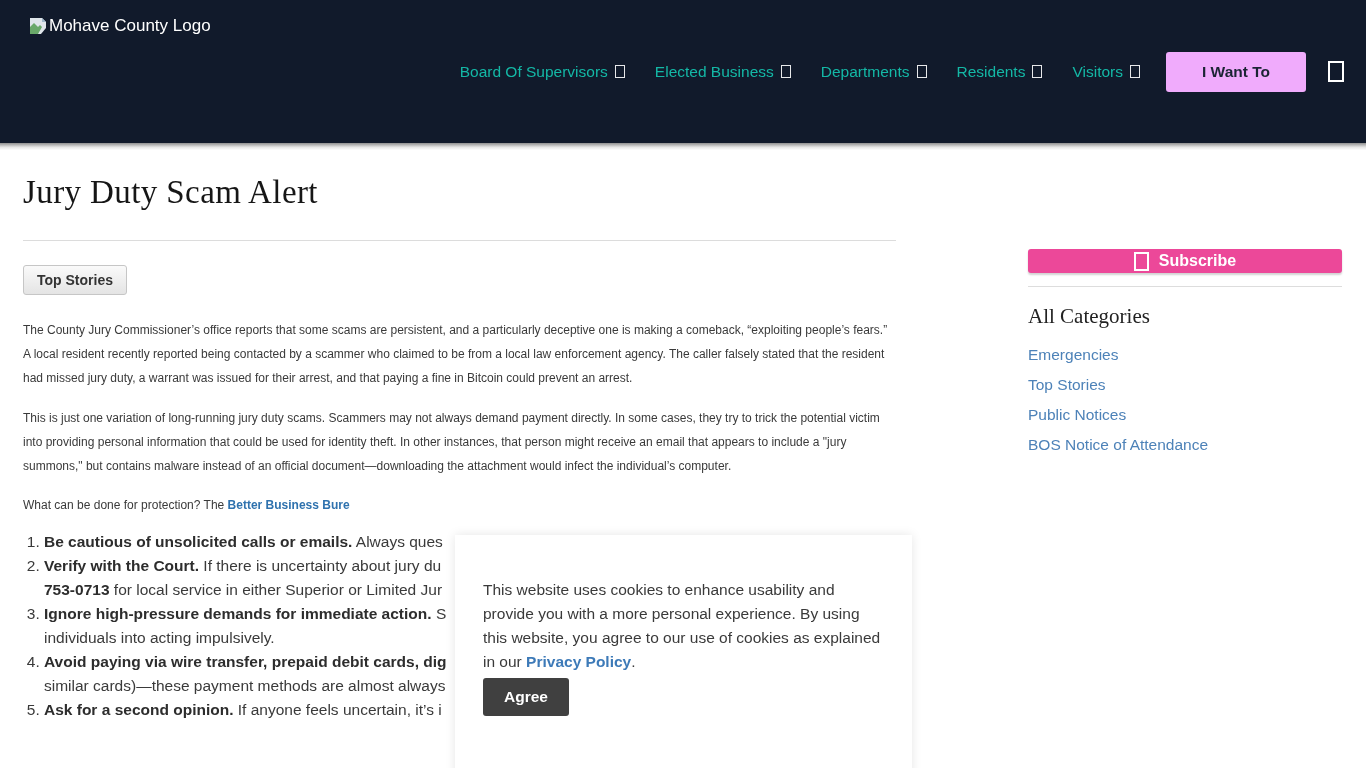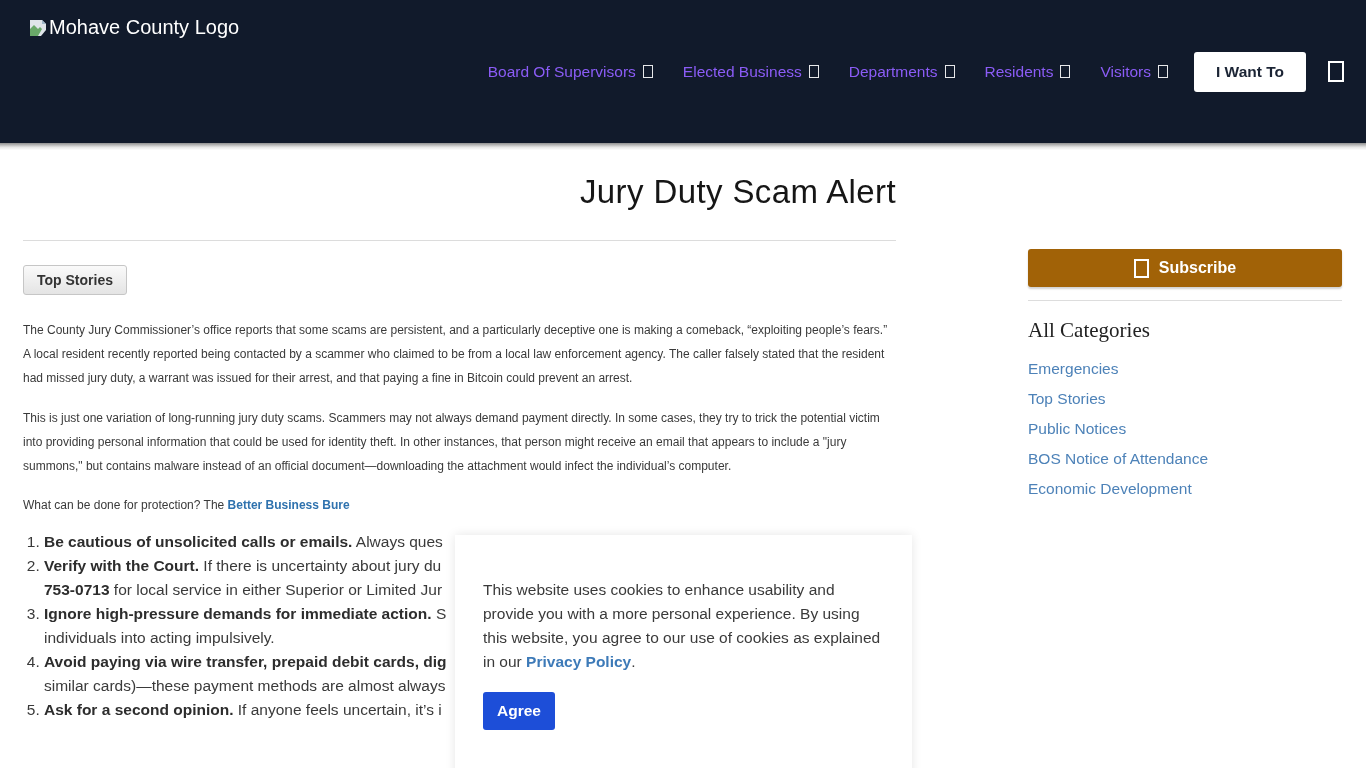--- a/index.html
+++ b/index.html
@@ -12,58 +12,58 @@
   .page { position: relative; width: 1366px; height: 768px; overflow: hidden; }
 
   
   .site-header {
     position: absolute; top: 0; left: 0; width: 100%; height: 143px;
     background: #111a2b;
   }
   .logo {
     position: absolute; left: 30px; top: 16px;
     display: flex; align-items: center; gap: 3px;
-    color: #ffffff; font-size: 20px; text-decoration: none; cursor: pointer;
+    color: #ffffff; font-size: 17px; text-decoration: none; cursor: pointer;
   }
   .main-nav {
     position: absolute; right: 22px; top: 0; height: 143px;
     display: flex; align-items: center;
   }
   .nav-item {
     display: flex; align-items: center;
-    color: #8b5cf6; font-size: 15.5px; font-weight: 500;
+    color: #14b8a6; font-size: 15.5px; font-weight: 500;
     margin-left: 30px; text-decoration: none; cursor: pointer;
   }
   .tofu {
     display: inline-block;
     width: 8px; height: 11px;
     border: 1px solid rgba(255,255,255,0.9);
     margin-left: 7px;
   }
   .iwt-button {
-    background: #ffffff; color: #1b2434;
+    background: #f0abfc; color: #1b2434;
     font-size: 15.5px; font-weight: 700;
-    padding: 11px 22px; border-radius: 3px;
+    padding: 11px 36px; border-radius: 3px;
     margin-left: 26px; text-decoration: none; cursor: pointer;
   }
   .search-tofu {
     display: inline-block; width: 12px; height: 17px;
     border: 2px solid #ffffff; margin-left: 22px; cursor: pointer;
   }
   .header-strip {
     position: absolute; top: 143px; left: 0; width: 100%; height: 7px;
     background: linear-gradient(#8f8f8f, #e6e6e6 60%, #fdfdfd);
   }
 
   
   .article { position: absolute; left: 23px; top: 150px; width: 873px; }
   .article h1 {
-    font-family: Liberation Sans, sans-serif;
+    font-family: Liberation Serif, serif;
     font-size: 33px; font-weight: 500; letter-spacing: 0.4px;
-    color: #161616; margin: 23px 0 0; line-height: 38px; text-align: right;
+    color: #161616; margin: 23px 0 0; line-height: 38px;
   }
   .article .rule {
     border: none; border-top: 1px solid #dcdcdc; margin: 29px 0 0;
   }
   .meta-row {
     margin-top: 24px;
     display: flex; justify-content: space-between; align-items: center;
   }
   .byline { font-size: 15.5px; color: #4a4a4a; }
   .byline a { color: #7aa4cc; text-decoration: none; cursor: pointer; }
@@ -85,21 +85,21 @@
     margin: 13px 0 0; padding-left: 21px;
     font-size: 15.5px; line-height: 24px; color: #3a3a3a;
   }
   .article ol li { margin: 0; }
   .article b { color: #2d2d2d; }
 
   
   .sidebar { position: absolute; left: 1028px; top: 249px; width: 314px; }
   .subscribe-button {
     display: flex; align-items: center; justify-content: center;
-    height: 38px; background: #a16207; border-radius: 3px;
+    height: 24px; background: #ec4899; border-radius: 3px;
     color: #fff; font-size: 16px; font-weight: 700;
     text-decoration: none; cursor: pointer;
     box-shadow: 0 2px 2px rgba(0,0,0,0.18);
   }
   .subscribe-tofu {
     display: inline-block; width: 11px; height: 15px;
     border: 2px solid #fff; margin-right: 10px;
   }
   .back-link {
     display: flex; align-items: center; margin-top: 14px;
@@ -123,24 +123,24 @@
   .cookie-dialog {
     position: absolute; left: 455px; top: 535px; width: 457px; height: 245px;
     background: #ffffff; z-index: 20;
     box-shadow: 0 0 10px rgba(0,0,0,0.10);
     box-sizing: border-box;
     padding: 43px 29px 0 28px;
   }
   .cookie-text { font-size: 15.5px; line-height: 24px; color: #3a3a3a; margin: 0; }
   .privacy-link { color: #3d7ab8; font-weight: 700; text-decoration: none; cursor: pointer; }
   .agree-button {
-    display: inline-block; margin-top: 18px;
-    background: #1d4ed8; color: #fff;
+    display: inline-block; margin-top: 4px;
+    background: #404040; color: #fff;
     font-size: 15.5px; font-weight: 700;
-    padding: 10px 14px; border-radius: 3px; border: none;
+    padding: 10px 21px; border-radius: 3px; border: none;
     text-decoration: none; cursor: pointer;
   }
 </style>
 </head>
 <body>
 
 <div class="page">
 
   <div class="site-header">
     <a class="logo">
@@ -220,21 +220,20 @@
       <span class="subscribe-tofu"></span>
       <span>Subscribe</span>
     </a>
     <hr class="rule">
     <h2 class="cat-heading">All Categories</h2>
     <ul class="cat-list">
       <li><a>Emergencies</a></li>
       <li><a>Top Stories</a></li>
       <li><a>Public Notices</a></li>
       <li><a>BOS Notice of Attendance</a></li>
-      <li><a>Economic Development</a></li>
     </ul>
   </div>
 
   <div class="cookie-dialog">
     <p class="cookie-text"><span>This website uses cookies to enhance usability and provide you with a more personal experience. By using this website, you agree to our use of cookies as explained in our </span><a class="privacy-link">Privacy Policy</a><span>.</span></p>
     <a class="agree-button">Agree</a>
   </div>
 
 </div>
 

